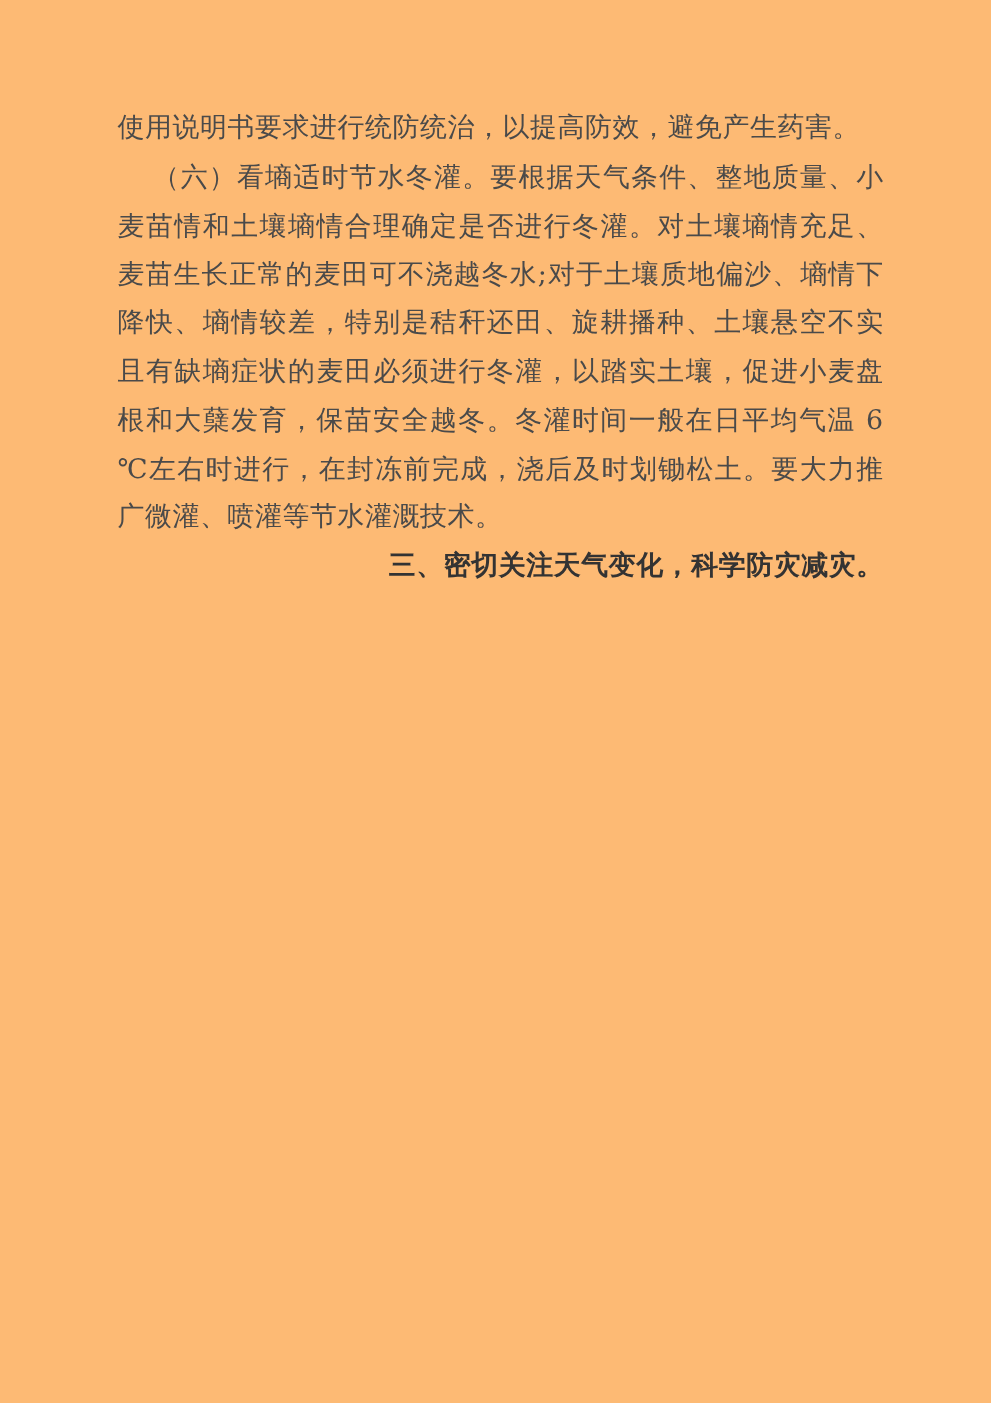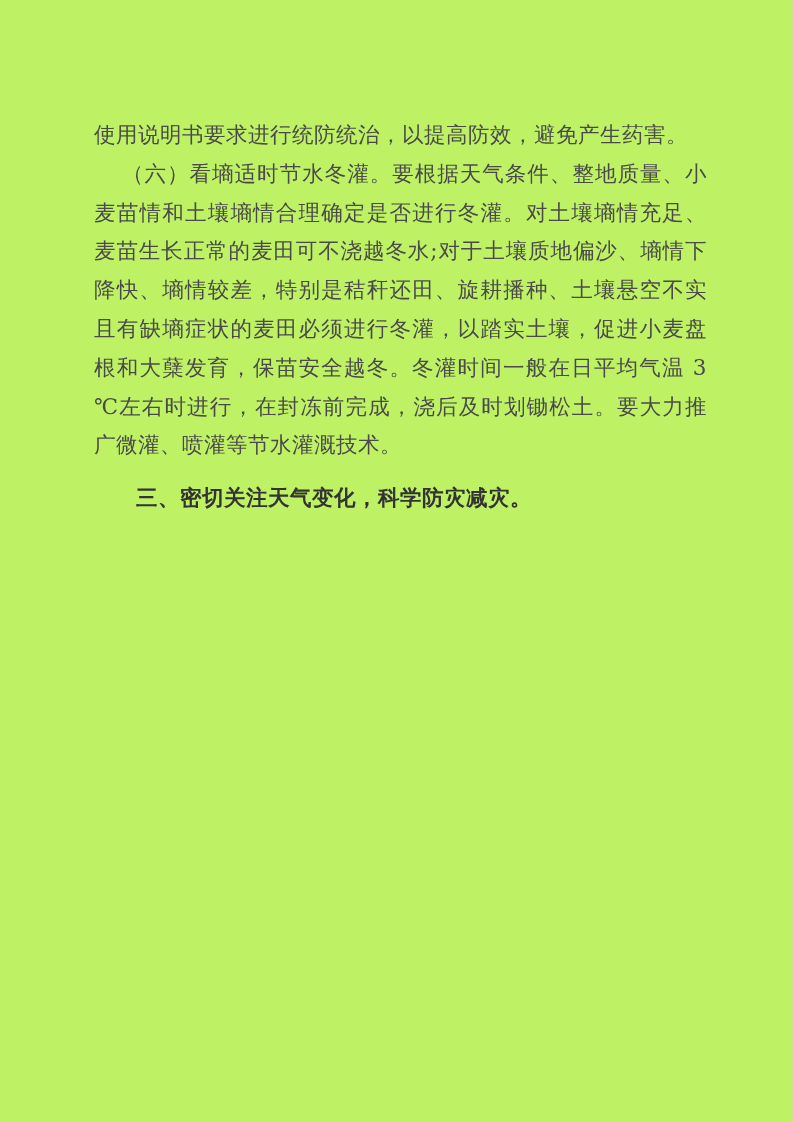--- a/index.html
+++ b/index.html
@@ -4,23 +4,23 @@
 <style>
   html, body {
     margin: 0;
     padding: 0;
     background: #ffffff;
   }
   .page {
     position: relative;
     width: 793px;
     height: 1122px;
-    background: #bef264;
+    background: #fdba74;
     box-sizing: border-box;
-    padding: 116px 86px 0 94px;
+    padding: 84px 86px 0 94px;
     overflow: hidden;
   }
   .para {
     margin: 0;
     font-family: "DejaVu Serif", "Liberation Serif", serif;
     font-size: 21.5px;
     line-height: 38.8px;
     letter-spacing: 0.5px;
     color: #4a4a4a;
     text-align: justify;
@@ -28,36 +28,36 @@
     text-indent: 28px;
   }
   .para.no-indent {
     text-indent: 0;
   }
   .section-lead {
     
     font-family: Liberation Sans, sans-serif;
   }
   .heading {
-    margin: 14px;
+    margin: 0;
     font-family: "DejaVu Sans", "Liberation Sans", sans-serif;
     font-size: 21.5px;
     line-height: 38.8px;
     letter-spacing: 0.5px;
     font-weight: bold;
     color: #333333;
     text-indent: 28px;
-    text-align: left;
+    text-align: right;
   }
 </style>
 </head>
 <body>
 
 <div class="page">
 
   <p class="para no-indent">使用说明书要求进行统防统治，以提高防效，避免产生药害。</p>
 
-  <p class="para"><span class="section-lead">（六）看墒适时节水冬灌。</span><span>要根据天气条件、整地质量、小麦苗情和土壤墒情合理确定是否进行冬灌。对土壤墒情充足、麦苗生长正常的麦田可不浇越冬水;对于土壤质地偏沙、墒情下降快、墒情较差，特别是秸秆还田、旋耕播种、土壤悬空不实且有缺墒症状的麦田必须进行冬灌，以踏实土壤，促进小麦盘根和大蘖发育，保苗安全越冬。冬灌时间一般在日平均气温 3 ℃左右时进行，在封冻前完成，浇后及时划锄松土。要大力推广微灌、喷灌等节水灌溉技术。</span></p>
+  <p class="para"><span class="section-lead">（六）看墒适时节水冬灌。</span><span>要根据天气条件、整地质量、小麦苗情和土壤墒情合理确定是否进行冬灌。对土壤墒情充足、麦苗生长正常的麦田可不浇越冬水;对于土壤质地偏沙、墒情下降快、墒情较差，特别是秸秆还田、旋耕播种、土壤悬空不实且有缺墒症状的麦田必须进行冬灌，以踏实土壤，促进小麦盘根和大蘖发育，保苗安全越冬。冬灌时间一般在日平均气温 6 ℃左右时进行，在封冻前完成，浇后及时划锄松土。要大力推广微灌、喷灌等节水灌溉技术。</span></p>
 
   <h2 class="heading">三、密切关注天气变化，科学防灾减灾。</h2>
 
 
 </div>
 
 </body></html>

